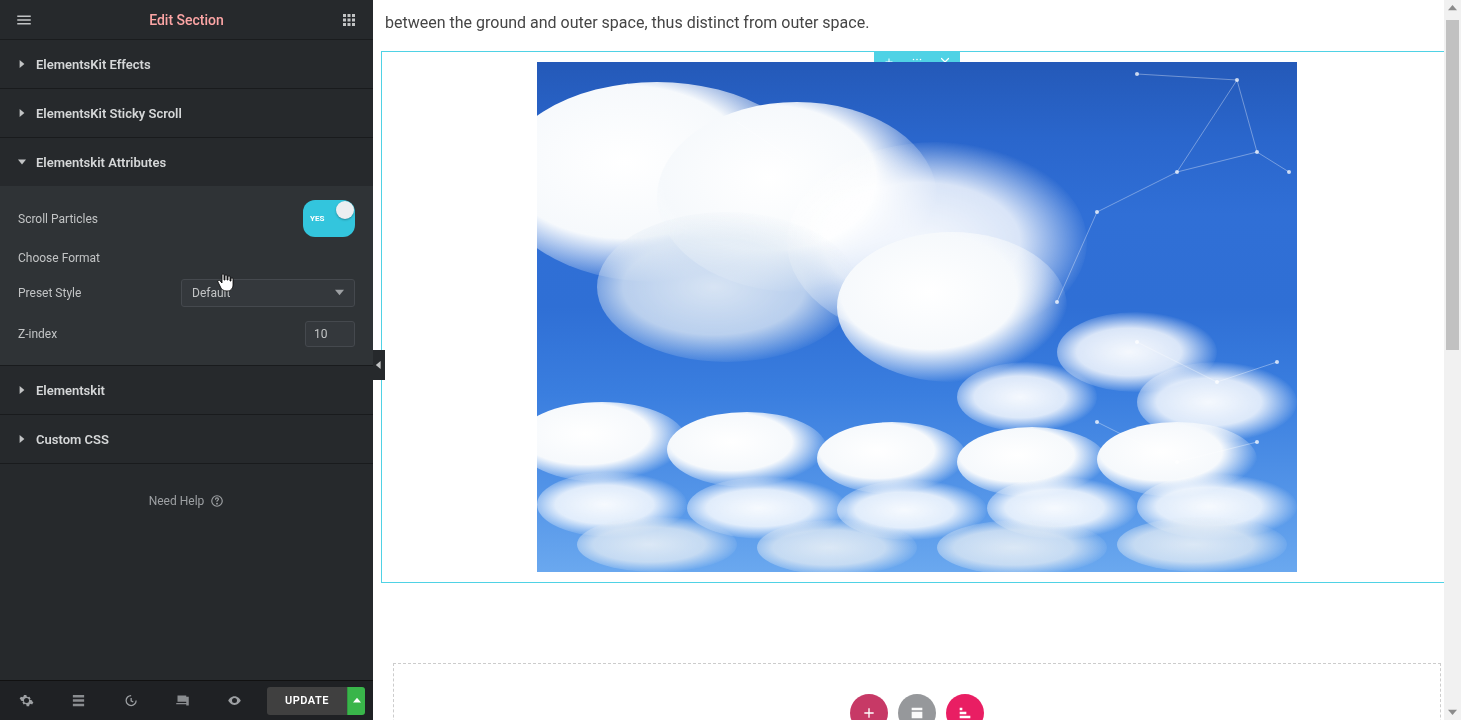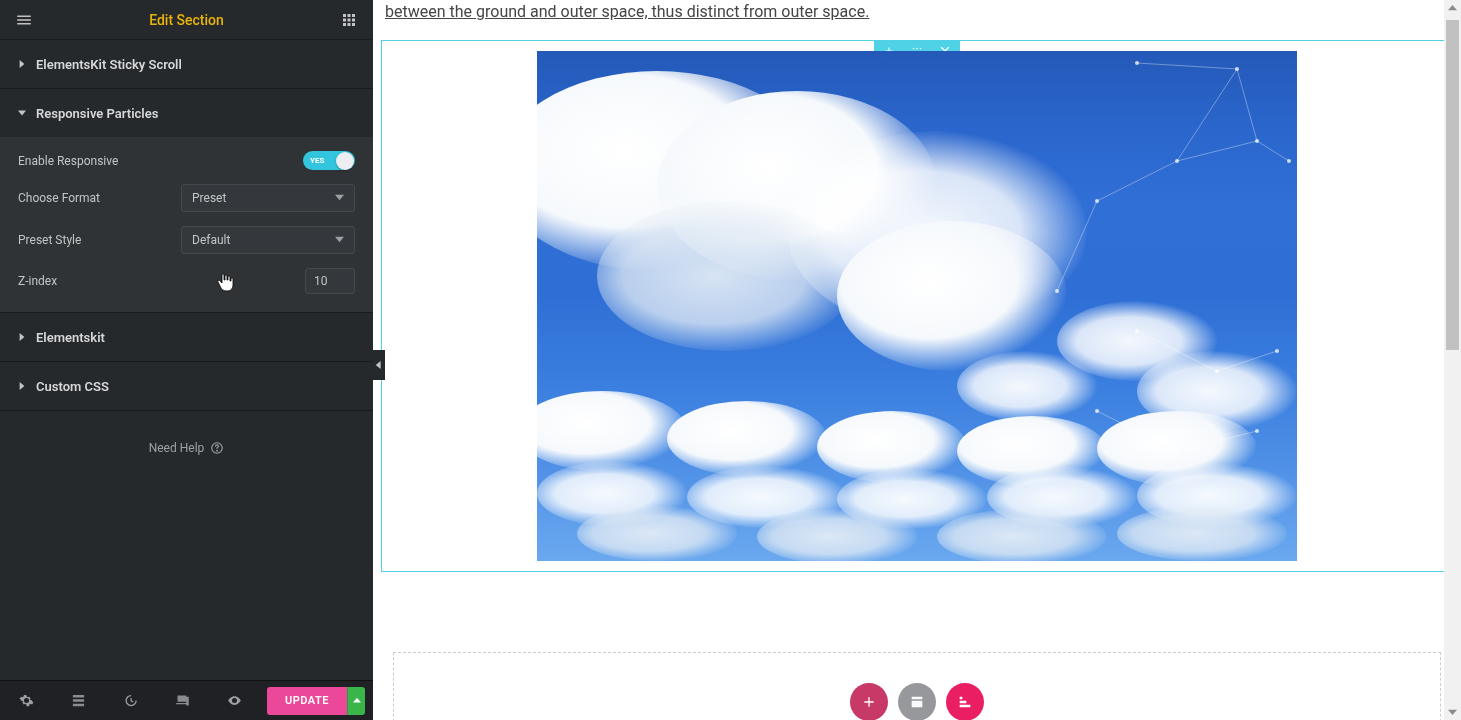--- a/index.html
+++ b/index.html
@@ -2,72 +2,72 @@
 <html><head>
 <meta charset="utf-8">
 <style>
 * { margin: 0; padding: 0; box-sizing: border-box; font-family: -apple-system, BlinkMacSystemFont, "Segoe UI", Roboto, sans-serif; }
 body { background: #fff; overflow: hidden; }
 .app { display: flex; width: 1461px; height: 720px; position: relative; }
 
 
 .sidebar { width: 373px; background: #26292c; color: #c2c4c5; display: flex; flex-direction: column; }
 .sidebar-header { height: 40px; background: #26292c; display: flex; align-items: center; justify-content: space-between; padding: 0 12px; border-bottom: 1px solid #1a1c1e; }
-.sidebar-title { flex: 1; text-align: center; color: #eab308; font-size: 14px; font-weight: 500; }
+.sidebar-title { flex: 1; text-align: center; color: #fca5a5; font-size: 14px; font-weight: 500; }
 .icon-btn { width: 24px; height: 24px; display: flex; align-items: center; justify-content: center; cursor: pointer; color: #c2c4c5; }
 .icon-btn svg { width: 18px; height: 18px; fill: currentColor; }
 
 .panel-body { flex: 1; overflow-y: auto; }
 .accordion-item { border-bottom: 1px solid #191b1d; }
 .accordion-header { height: 48px; display: flex; align-items: center; padding: 0 18px; cursor: pointer; font-size: 13px; font-weight: 600; color: #d5d7d8; background: #2b2e31; }
 .accordion-header.dark { background: #26292c; }
 .accordion-header .caret { margin-right: 10px; display: inline-flex; }
 .accordion-header .caret svg { width: 8px; height: 8px; fill: #c2c4c5; }
 .accordion-content { padding: 14px 18px 18px 18px; background: #2f3336; }
 
 .control-row { display: flex; align-items: center; justify-content: space-between; margin-bottom: 14px; font-size: 12px; color: #c2c4c5; }
 .control-row:last-child { margin-bottom: 0; }
 .control-label { flex: 1; }
 
 
-.toggle { width: 52px; height: 19px; background: #33c5dd; border-radius: 12px; position: relative; cursor: pointer; display: flex; align-items: center; }
+.toggle { width: 52px; height: 37px; background: #33c5dd; border-radius: 12px; position: relative; cursor: pointer; display: flex; align-items: center; }
 .toggle-text { font-size: 8px; font-weight: 700; color: #fff; position: absolute; left: 7px; }
 .toggle-knob { width: 18px; height: 18px; background: #eceef1; border-radius: 50%; position: absolute; right: 1px; top: 1px; box-shadow: 0 1px 2px rgba(0,0,0,.3); }
 
 
 .select { width: 174px; height: 28px; background: #34383c; border: 1px solid #45494e; border-radius: 3px; color: #c2c4c5; font-size: 12px; padding: 0 10px; display: flex; align-items: center; justify-content: space-between; cursor: pointer; position: relative; }
 .select .sel-caret svg { width: 9px; height: 9px; fill: #9da0a3; }
 
 
 .num-input { width: 50px; height: 26px; background: #34383c; border: 1px solid #45494e; border-radius: 3px; color: #c2c4c5; font-size: 12px; padding: 0 8px; }
 
 
 .help-row { text-align: center; padding: 30px 0; font-size: 12px; color: #9da0a3; display: flex; align-items: center; justify-content: center; gap: 6px; }
 .help-row svg { width: 14px; height: 14px; stroke: #9da0a3; fill: none; stroke-width: 2; }
 
 
 .sidebar-footer { height: 40px; background: #1f2124; display: flex; align-items: center; border-top: 1px solid #111; }
 .footer-icons { display: flex; flex: 1; }
 .footer-icon { width: 52px; height: 40px; display: flex; align-items: center; justify-content: center; cursor: pointer; color: #9da0a3; }
 .footer-icon svg { width: 15px; height: 15px; fill: currentColor; }
 .update-btn-group { display: flex; margin-right: 8px; }
-.update-btn { height: 28px; padding: 0 18px; background: #ec4899; color: #fff; font-size: 11px; font-weight: 600; border: none; border-radius: 3px 0 0 3px; cursor: pointer; letter-spacing: .5px; }
+.update-btn { height: 28px; padding: 0 18px; background: #404040; color: #fff; font-size: 11px; font-weight: 600; border: none; border-radius: 3px 0 0 3px; cursor: pointer; letter-spacing: .5px; }
 .update-btn-caret { width: 18px; height: 28px; background: #39b54a; border: none; border-left: 1px solid rgba(0,0,0,.15); border-radius: 0 3px 3px 0; cursor: pointer; display: flex; align-items: center; justify-content: center; }
 .update-btn-caret svg { width: 8px; height: 8px; fill: #fff; }
 
 
 .collapse-handle { position: absolute; left: 373px; top: 350px; width: 12px; height: 30px; background: #26292c; display: flex; align-items: center; justify-content: center; cursor: pointer; z-index: 10; }
 .collapse-handle svg { width: 8px; height: 8px; fill: #c2c4c5; }
 
 
 .cursor-hand { position: absolute; left: 217px; top: 272px; z-index: 100; pointer-events: none; }
 
 
 .canvas-wrap { flex: 1; background: #fff; position: relative; overflow-y: auto; }
-.canvas-text { padding: 0 12px 10px 12px; color: #454545; font-size: 16px; line-height: 1.5; text-decoration: underline; }
+.canvas-text { padding: 11px 12px 10px 12px; color: #454545; font-size: 16px; line-height: 1.5; }
 .section-outline { margin: 6px 8px 0 8px; border: 1px solid #4fd2e5; position: relative; padding: 10px 0; min-height: 528px; display: flex; justify-content: center; align-items: flex-start; }
 .section-handle { position: absolute; top: -1px; left: 50%; transform: translateX(-50%); height: 22px; background: #4fd2e5; border-radius: 0 0 4px 4px; display: flex; align-items: center; padding: 0 6px; gap: 10px; }
 .section-handle .h-icon { color: #fff; display: flex; align-items: center; justify-content: center; width: 18px; height: 18px; cursor: pointer; }
 .section-handle .h-icon svg { width: 12px; height: 12px; fill: #fff; }
 
 .sky-img { width: 760px; height: 510px; background: linear-gradient(180deg,#2459b8 0%, #2a66cc 15%, #306fd6 30%, #2f6fd5 48%, #3a7edf 65%, #5495e8 85%, #6aa8ef 100%); position: relative; overflow: hidden; }
 .cloud { position: absolute; background: radial-gradient(ellipse at 40% 40%, #ffffff 0%, #f6f9fc 45%, rgba(255,255,255,0) 72%); border-radius: 50%; filter: blur(.4px); }
 .cloud.soft { background: radial-gradient(ellipse at 45% 50%, rgba(255,255,255,.95) 0%, rgba(255,255,255,.82) 42%, rgba(255,255,255,0) 72%); }
 .cloud.dim { background: radial-gradient(ellipse at 45% 50%, rgba(230,238,246,.92) 0%, rgba(224,234,244,.78) 45%, rgba(255,255,255,0) 74%); }
 
@@ -108,48 +108,52 @@
     </div>
 
     <div class="panel-body">
       <div class="accordion-item">
         <div class="accordion-header dark">
           <span class="caret">
               <svg viewBox="0 0 10 10">
                 <path d="M2 0l6 5-6 5z"></path>
               </svg>
             </span>
+          <span>ElementsKit Effects</span>
+        </div>
+      </div>
+      <div class="accordion-item">
+        <div class="accordion-header dark">
+          <span class="caret">
+              <svg viewBox="0 0 10 10">
+                <path d="M2 0l6 5-6 5z"></path>
+              </svg>
+            </span>
           <span>ElementsKit Sticky Scroll</span>
         </div>
       </div>
       <div class="accordion-item">
         <div class="accordion-header dark">
           <span class="caret">
               <svg viewBox="0 0 10 10">
                 <path d="M0 2l5 6 5-6z"></path>
               </svg>
             </span>
-          <span>Responsive Particles</span>
+          <span>Elementskit Attributes</span>
         </div>
         <div class="accordion-content">
           <div class="control-row">
-            <div class="control-label">Enable Responsive</div>
+            <div class="control-label">Scroll Particles</div>
             <div class="toggle">
               <span class="toggle-text">YES</span>
               <span class="toggle-knob"></span>
             </div>
           </div>
           <div class="control-row">
             <div class="control-label">Choose Format</div>
-            <div class="select">
-              <span>Preset</span>
-              <span class="sel-caret"><svg viewBox="0 0 10 10">
-                    <path d="M0 2l5 6 5-6z"></path>
-                  </svg></span>
-            </div>
           </div>
           <div class="control-row">
             <div class="control-label">Preset Style</div>
             <div class="select">
               <span>Default</span>
               <span class="sel-caret"><svg viewBox="0 0 10 10">
                     <path d="M0 2l5 6 5-6z"></path>
                   </svg></span>
             </div>
           </div>

